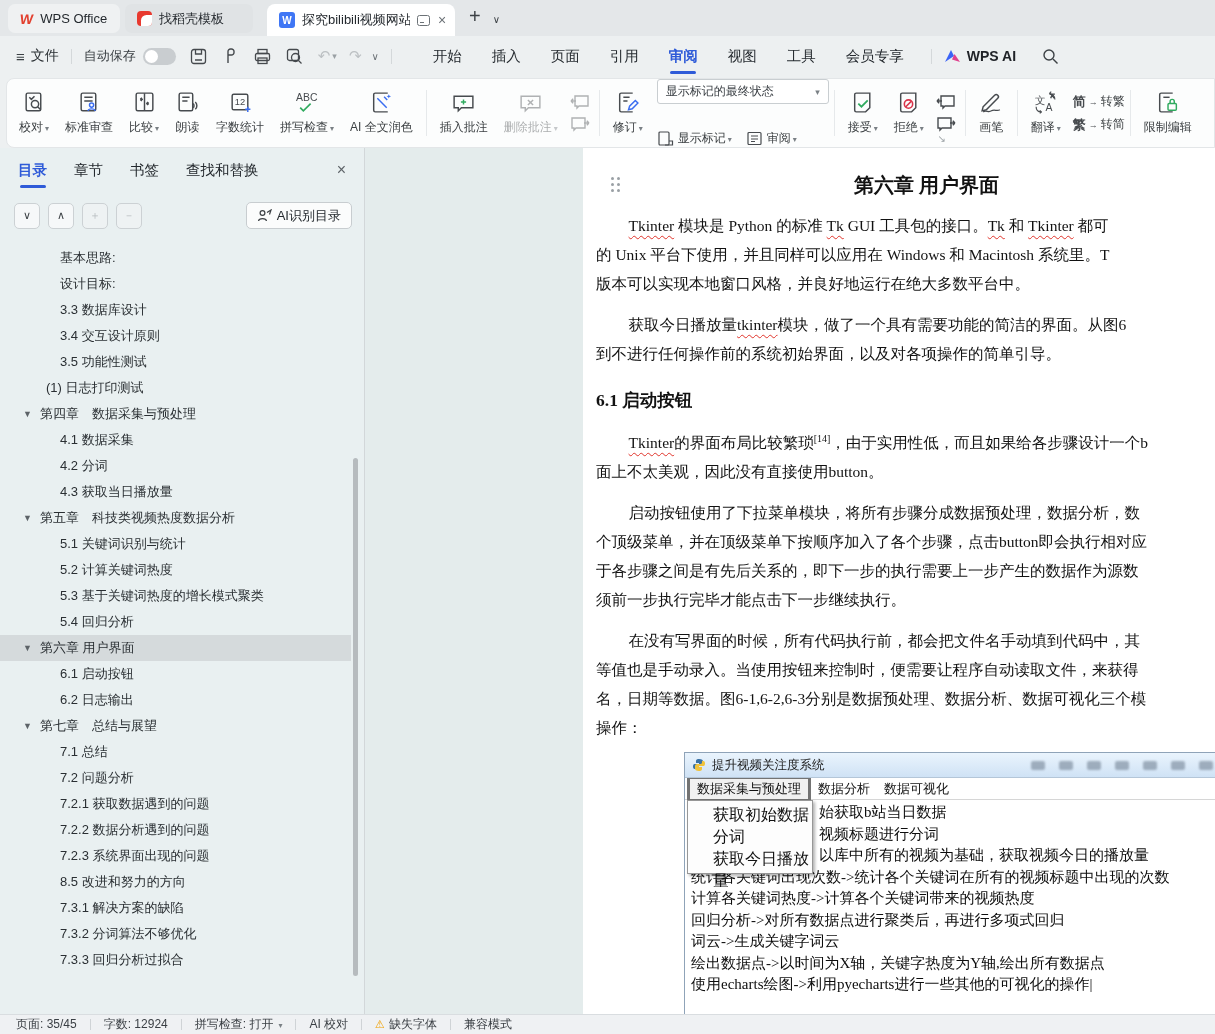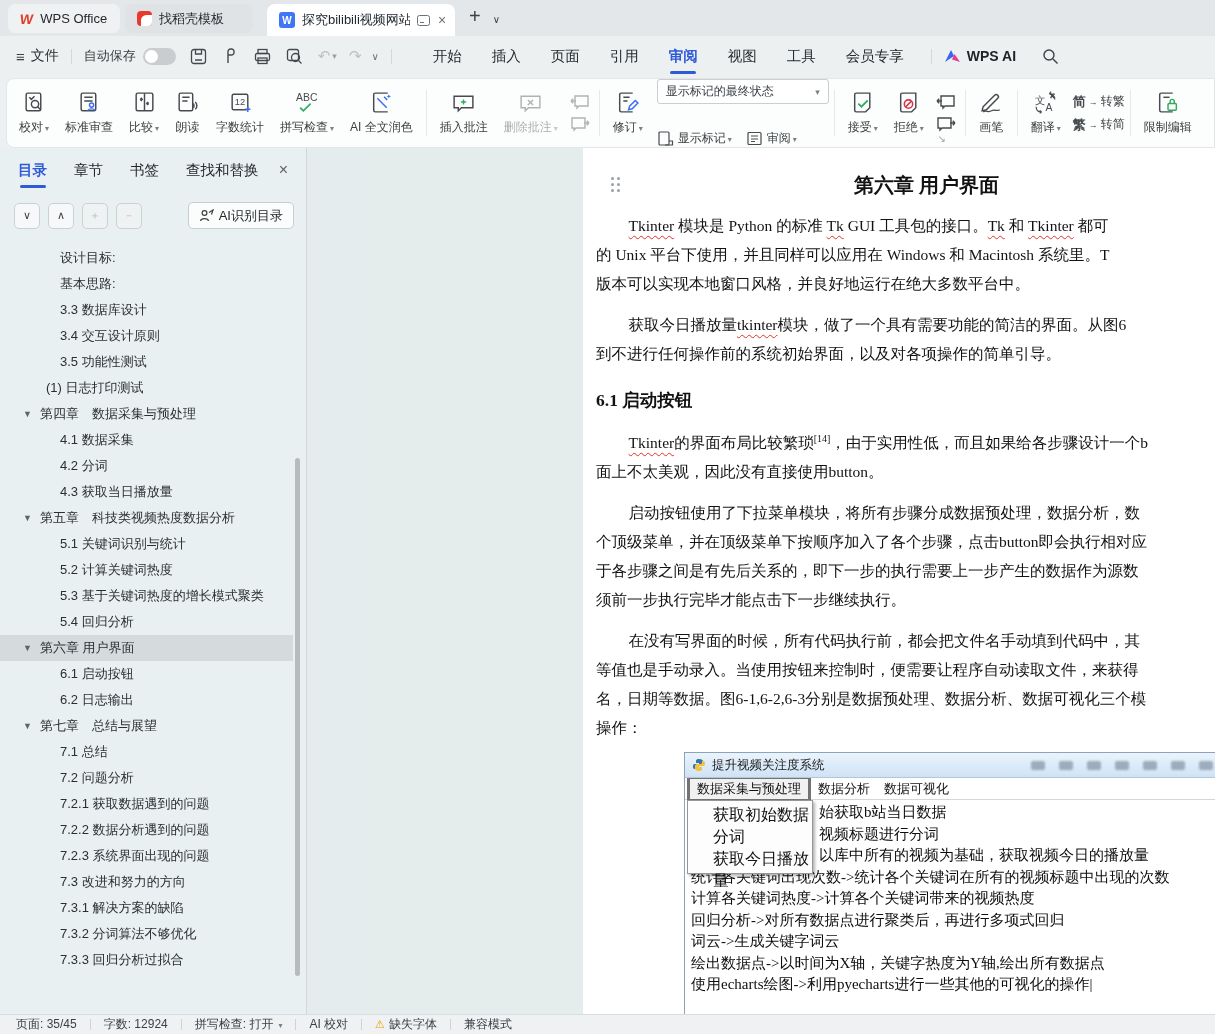--- a/index.html
+++ b/index.html
@@ -57,21 +57,21 @@
   .rsel .car { margin-left:auto; font-size:9px; }
   .rsmrow { display:flex; gap:14px; align-items:center;margin-top:20px; }
   .rsm { display:flex; align-items:center; gap:4px; flex:none; }
   .zcol { display:flex; flex-direction:column; gap:5px; margin-left:4px; flex:none; }
   .zbtn { display:flex; align-items:center; gap:3px; font-size:12px; color:#3c4043; }
   .zchar { font-size:13px; font-weight:700; color:#45494d; }
   .zarr { font-size:9px; color:#45494d; }
   .launcher { position:absolute; right:268px; bottom:3px; font-size:10px; color:#9aa0a4; }
 
   
-  .sidebar { position:absolute; left:0; top:148px; width:307px; height:866px; background:#e9f0f1; border-right:1px solid #d2d7d9; overflow:hidden; }
+  .sidebar { position:absolute; left:0; top:148px; width:365px; height:866px; background:#e9f0f1; border-right:1px solid #d2d7d9; overflow:hidden; }
   .sb-tabs { display:flex; align-items:center; gap:27px; padding:13px 16px 0 18px; font-size:14.5px; color:#24292e; position:relative; }
   .sb-tab[data-active="true"] { color:#2f5bd8; font-weight:700; position:relative; }
   .sb-tab[data-active="true"]::after { content:""; position:absolute; left:2px; bottom:-8px; width:26px; height:3px; border-radius:2px; background:#2f5bd8; }
   .sb-close { position:absolute; right:18px; top:13px; color:#5d6periode368; color:#5d6368; font-size:16px; }
   .sb-tools { display:flex; align-items:center; margin:22px 12px 0 14px; gap:8px; }
   .sqbtn { width:26px; height:26px; border:1px solid #ccd1d4; border-radius:5px; background:#f6f8f9; color:#3c4145; font-size:11px; display:flex; align-items:center; justify-content:center; }
   .sqbtn[data-disabled="true"] { color:#b7bcbf; background:#eef2f3; }
   .aibtn { margin-left:auto; height:27px; border:1px solid #c8cdd0; border-radius:5px; background:#fbfcfc; display:flex; align-items:center; gap:5px; padding:0 10px; font-size:13px; color:#24292e; }
   .sb-list { margin-top:16px; font-size:13px; color:#2a2f33; }
   .toc-row { position:relative; height:26px; line-height:26px; white-space:nowrap; margin-right:13px; }
@@ -441,25 +441,25 @@
           <path d="M1.5 12c.6-3.2 7.4-3.2 8 0"></path>
           <path d="M10 3.5l4-2.5-1.5 4.5"></path>
         </svg>
       <span>AI识别目录</span>
     </span>
   </div>
   <div class="sb-list">
 
       <div class="toc-row" data-level="2">
         
+        <span class="toc-label">基本思路:</span>
+      </div>
+      <div class="toc-row" data-level="2">
+        
         <span class="toc-label">设计目标:</span>
-      </div>
-      <div class="toc-row" data-level="2">
-        
-        <span class="toc-label">基本思路:</span>
       </div>
       <div class="toc-row" data-level="2">
         
         <span class="toc-label">3.3 数据库设计</span>
       </div>
       <div class="toc-row" data-level="2">
         
         <span class="toc-label">3.4 交互设计原则</span>
       </div>
       <div class="toc-row" data-level="2">
@@ -537,21 +537,21 @@
       <div class="toc-row" data-level="2">
         
         <span class="toc-label">7.2.2 数据分析遇到的问题</span>
       </div>
       <div class="toc-row" data-level="2">
         
         <span class="toc-label">7.2.3 系统界面出现的问题</span>
       </div>
       <div class="toc-row" data-level="2">
         
-        <span class="toc-label">7.3 改进和努力的方向</span>
+        <span class="toc-label">8.5 改进和努力的方向</span>
       </div>
       <div class="toc-row" data-level="2">
         
         <span class="toc-label">7.3.1 解决方案的缺陷</span>
       </div>
       <div class="toc-row" data-level="2">
         
         <span class="toc-label">7.3.2 分词算法不够优化</span>
       </div>
       <div class="toc-row" data-level="2">

